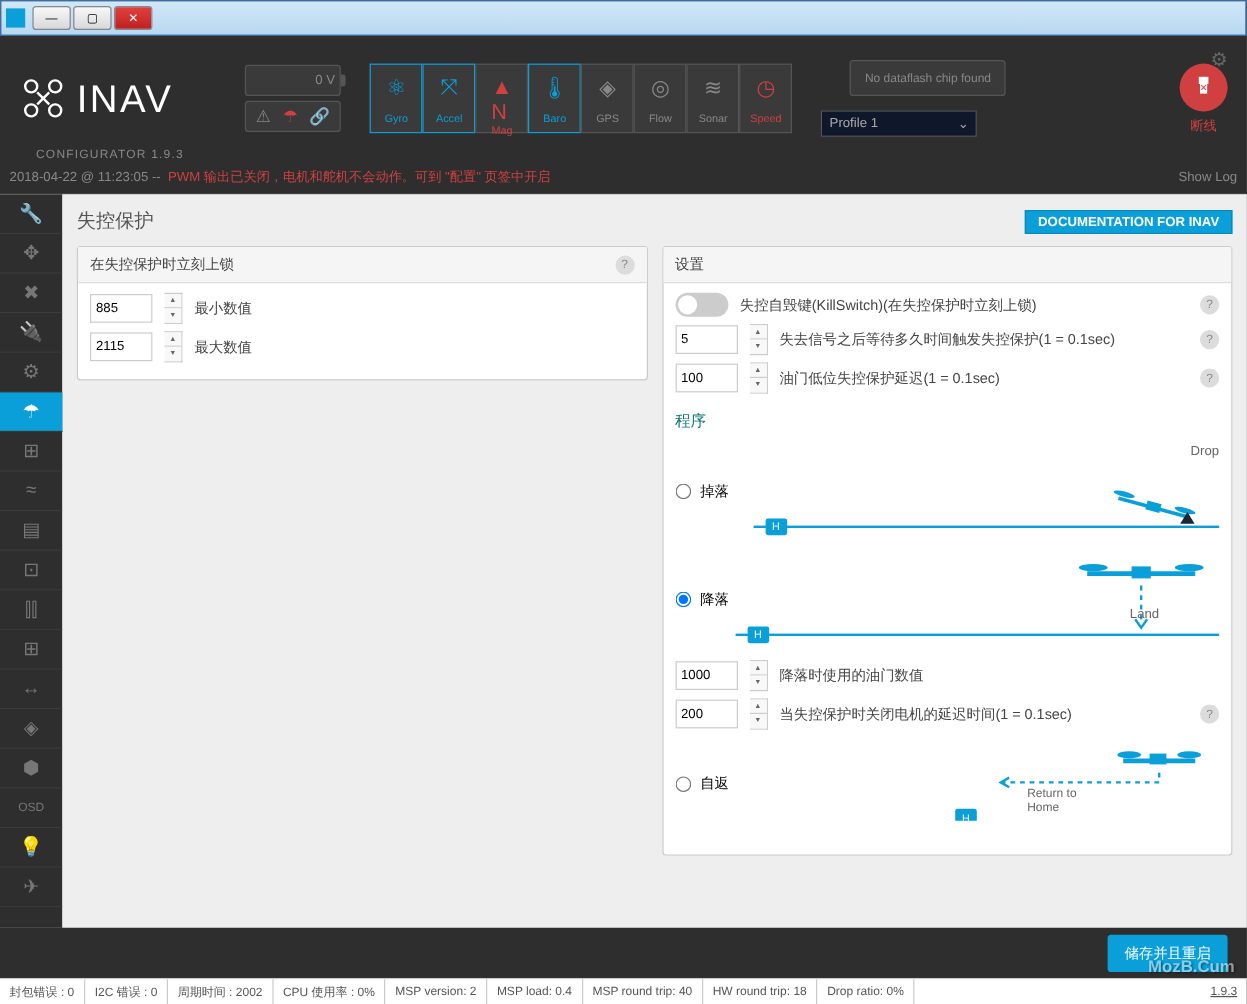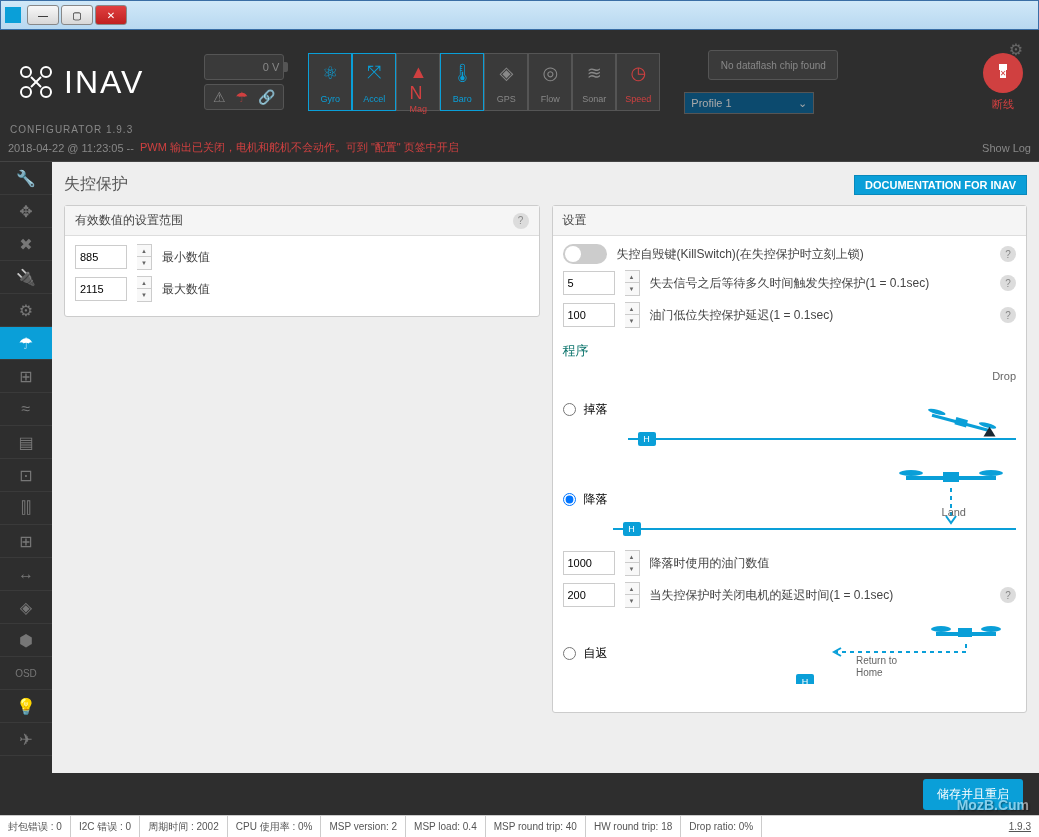--- a/index.html
+++ b/index.html
@@ -11,34 +11,34 @@
 .titlebar-text { color: #333; font-size: 12px; flex: 1; }
 .winbtn-group { display: flex; gap: 2px; }
 .winbtn { width: 32px; height: 20px; display: flex; align-items: center; justify-content: center; border: 1px solid #888; border-radius: 3px; background: linear-gradient(#f8f8f8, #d8d8d8); font-size: 10px; }
 .winbtn.close { background: linear-gradient(#e04040, #c02020); color: #fff; }
 
 
 .header { height: 104px; background: #2e2e2e; display: flex; align-items: center; padding: 0 16px; position: relative; }
 .logo { display: flex; align-items: center; color: #fff; }
 .logo-icon { width: 40px; height: 40px; margin-right: 8px; }
 .logo-text { font-size: 32px; font-weight: 300; letter-spacing: 2px; }
-.logo-sub { position: absolute; left: 10px; top: 94px; color: #888; font-size: 10px; letter-spacing: 1px; }
+.logo-sub { position: absolute; left: 30px; top: 94px; color: #888; font-size: 10px; letter-spacing: 1px; }
 .battery-box { margin-left: 60px; display: flex; flex-direction: column; gap: 4px; }
 .battery { width: 80px; height: 26px; border: 1px solid #555; border-radius: 3px; position: relative; background: #3a3a3a; display: flex; align-items: center; justify-content: flex-end; padding-right: 4px; color: #888; font-size: 11px; }
 .battery::after { content: ''; position: absolute; right: -5px; top: 7px; width: 4px; height: 10px; background: #555; border-radius: 0 2px 2px 0; }
 .warn-box { width: 80px; height: 26px; border: 1px solid #555; border-radius: 3px; background: #3a3a3a; display: flex; align-items: center; justify-content: center; gap: 10px; }
 .warn-icon { color: #888; font-size: 14px; }
 .sensors { display: flex; margin-left: 24px; gap: 0; }
 .sensor { width: 44px; height: 58px; background: #3a3a3a; border: 1px solid #555; display: flex; flex-direction: column; align-items: center; justify-content: space-between; padding: 8px 0 6px 0; color: #888; }
 .sensor.ok { color: #0a9fd8; border-color: #0a9fd8; }
 .sensor.bad { color: #d04040; }
 .sensor-icon { font-size: 18px; }
 .sensor-label { font-size: 9px; }
 .dataflash { margin-left: 24px; width: 130px; height: 30px; background: #3a3a3a; border: 1px solid #555; border-radius: 3px; display: flex; align-items: center; justify-content: center; color: #888; font-size: 10px; text-align: center; }
-.profile-sel { margin-left: 0; margin-top: 6px; width: 130px; height: 22px; background: #0c4a6e; border: 1px solid #555; color: #aaa; font-size: 11px; padding: 0 6px; display: flex; align-items: center; justify-content: space-between; }
+.profile-sel { margin-left: 0; margin-top: 6px; width: 130px; height: 22px; background: #0f172a; border: 1px solid #555; color: #aaa; font-size: 11px; padding: 0 6px; display: flex; align-items: center; justify-content: space-between; }
 .df-column { display: flex; flex-direction: column; margin-left: 24px; gap: 6px; }
 .connect-btn { margin-left: auto; display: flex; flex-direction: column; align-items: center; gap: 4px; }
 .usb-circle { width: 40px; height: 40px; background: #d04040; border-radius: 50%; display: flex; align-items: center; justify-content: center; color: #fff; font-size: 18px; }
 .connect-label { color: #d04040; font-size: 11px; }
 .gear { position: absolute; right: 16px; top: 10px; color: #666; font-size: 16px; }
 
 
 .logbar { height: 28px; background: #2e2e2e; border-bottom: 1px solid #444; display: flex; align-items: center; padding: 0 8px; color: #888; font-size: 11px; }
 .logbar .ts { margin-right: 6px; }
 .logbar .msg { color: #d04040; flex: 1; }
@@ -214,21 +214,21 @@
     <div class="page-title">
       <span>失控保护</span>
       <span class="doc-link">DOCUMENTATION FOR INAV</span>
     </div>
 
     <div class="columns">
 
       <div class="col">
         <div class="panel">
           <div class="panel-header">
-            <span>有效数值的设置范围</span>
+            <span>在失控保护时立刻上锁</span>
             <span class="help-icon">?</span>
           </div>
           <div class="panel-body">
             <div class="row">
               <input class="num-input" value="885" style="">
               <div class="stepper">
                   <span>▲</span>
                   <span>▼</span>
                 </div>
               <span class="row-label">最小数值</span>

